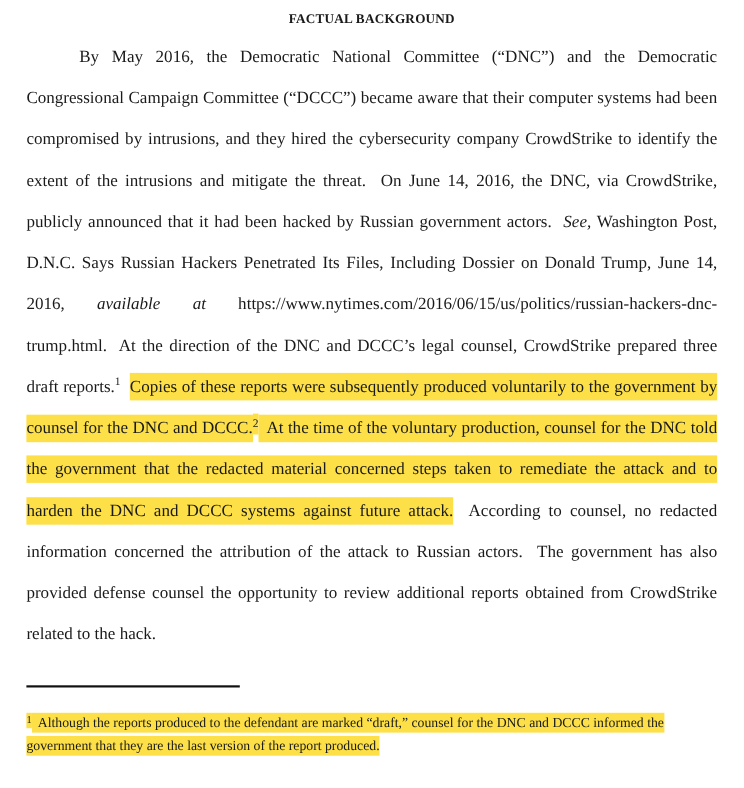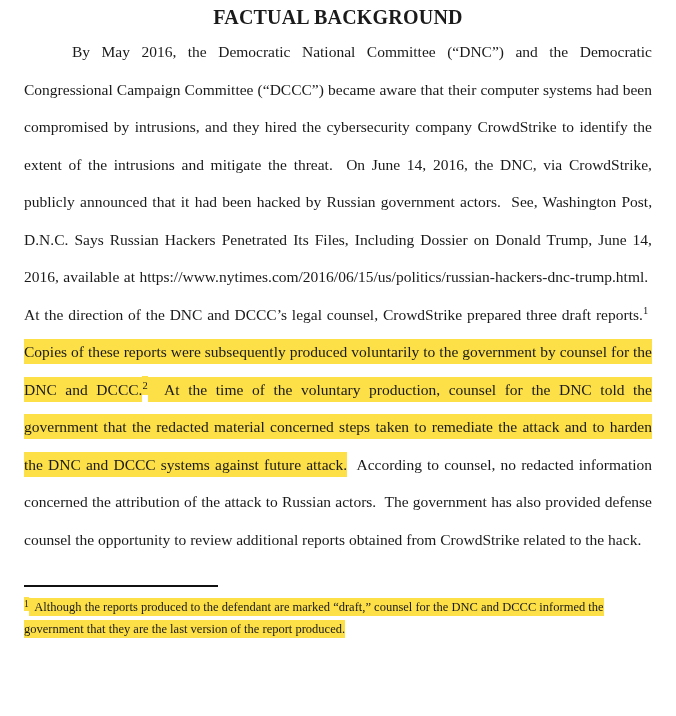--- a/index.html
+++ b/index.html
@@ -8,58 +8,58 @@
     width: 676px;
     height: 716px;
     background: #ffffff;
     color: #1a1a1a;
     font-family: "Liberation Serif", "DejaVu Serif", serif;
     overflow: hidden;
   }
   .page { padding: 6px 24px 0 24px; }
 
   .doc-title {
-    font-size: 20px;
+    font-size: 12px;
     font-weight: 700;
     text-align: center;
     line-height: 22px;
     margin: 0;
     letter-spacing: 0.2px;
   }
 
   .body-text {
     font-size: 15.5px;
     line-height: 37.5px;
     text-align: justify;
     text-indent: 48px;
     margin: 5px 0 0 0;
   }
 
-  .italic { }
+  .italic { font-style: italic; }
 
   .hl { background: #fde047; padding: 4px 0; }
 
   sup.fnref {
     font-size: 10.5px;
     line-height: 0;
     vertical-align: 6px;
   }
 
   .fn-sep {
     width: 194px;
     height: 0;
     border-top: 2px solid #111111;
     margin: 27px 0 0 0;
   }
 
   .footnote {
     font-size: 12.5px;
     line-height: 21.5px;
     text-align: left;
-    margin: 10px 0 0 0;
+    margin: 22px 0 0 0;
   }
   .footnote .hl { padding: 2px 0; }
   sup.fnnum {
     font-size: 9.5px;
     line-height: 0;
     vertical-align: 4px;
   }
 </style>
 </head>
 <body>

